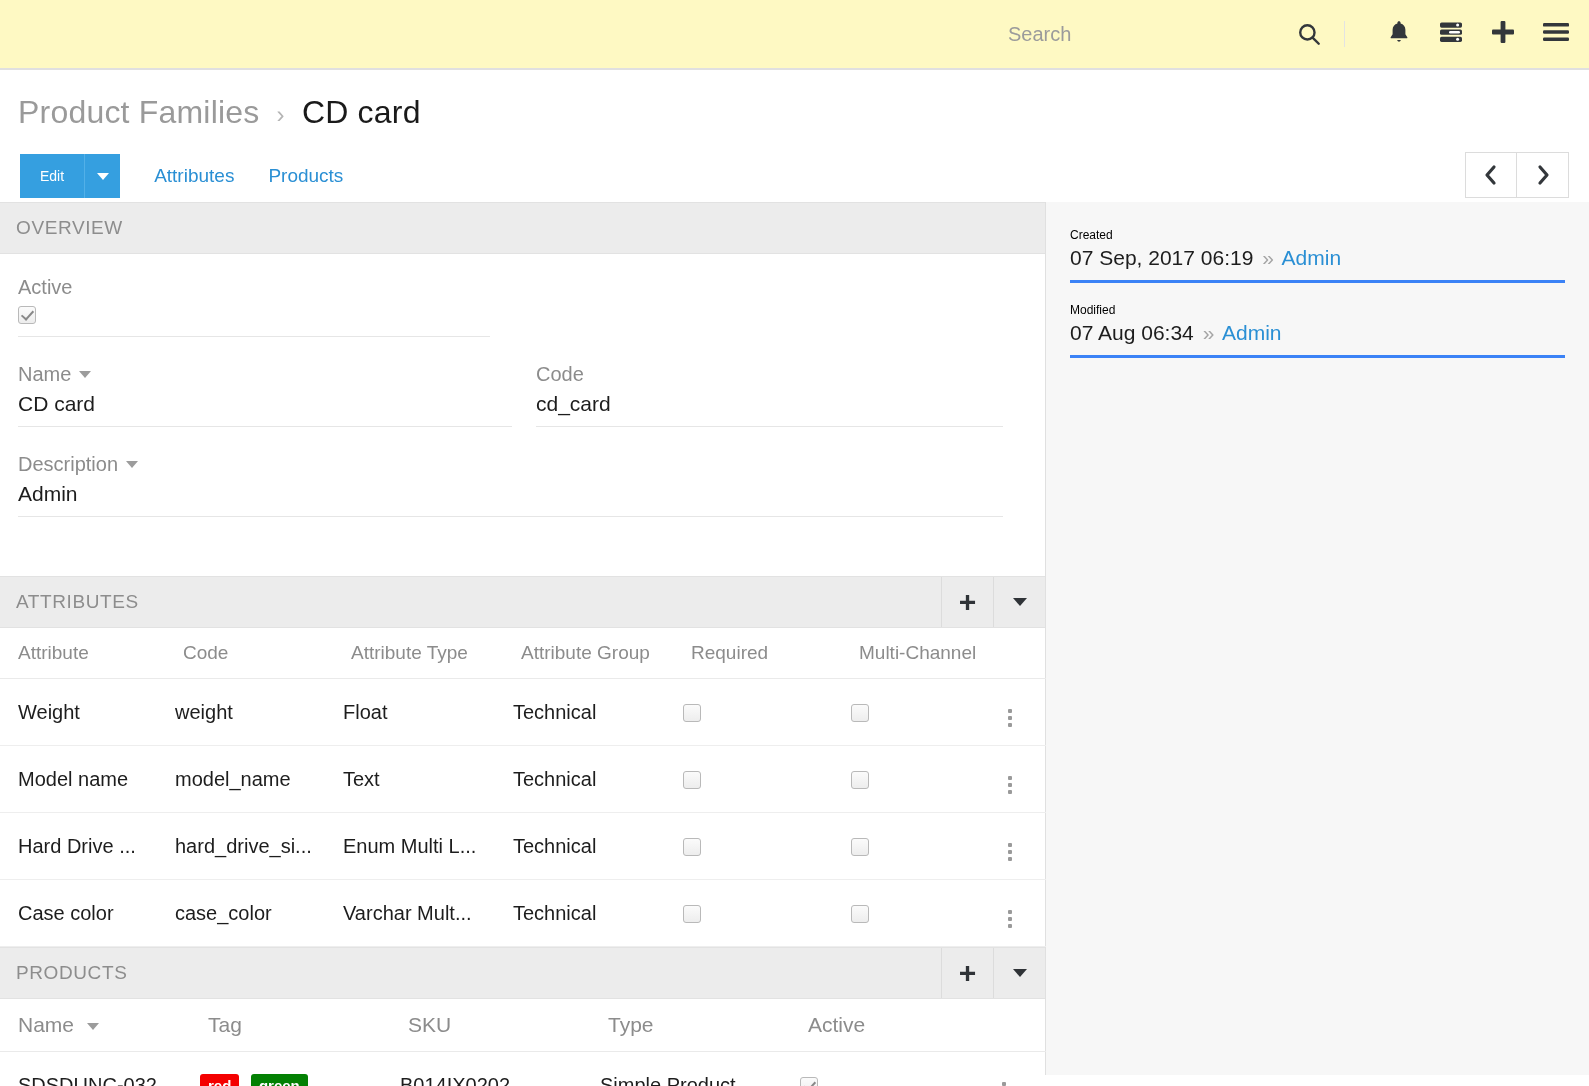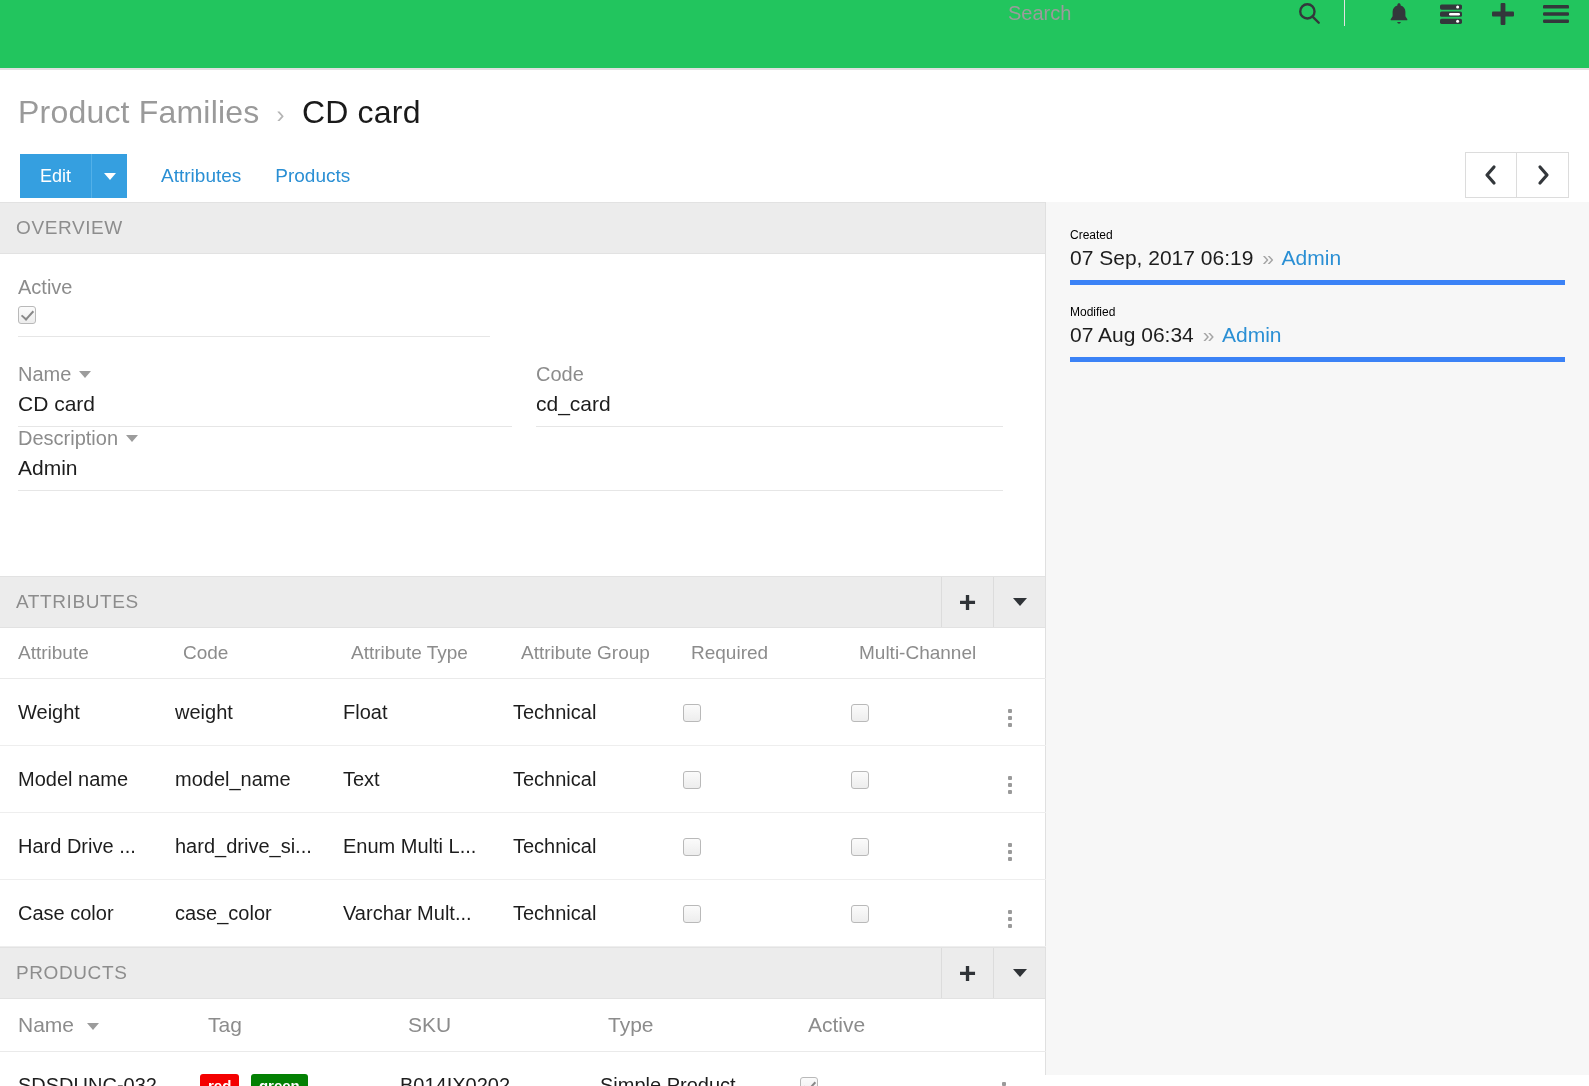--- a/index.html
+++ b/index.html
@@ -10,24 +10,24 @@
     font-family: "Liberation Sans", sans-serif;
     color: #333333;
     overflow: hidden;
   }
 
   
   .topbar {
     position: relative;
     height: 70px;
     width: 1589px;
-    background: #22c55e;
+    background: #fef9c3;
     border-bottom: 2px solid #e0e0e0;
     display: flex;
-    align-items: flex-start;
+    align-items: center;
     gap: 28px;
   }
   .topbar-left { width: 1013px; border-right: 1px solid #e3e3e3; }
   .search-wrap {
     flex: 0 0 349px;
     display: flex;
     align-items: center;
     border-right: 1px solid #e3e3e3;
     padding: 0 14px 0 8px;
   }
@@ -70,21 +70,21 @@
     padding: 0 20px 0 20px;
     display: flex;
     align-items: center;
     position: relative;
   }
   .btn-group { display: flex; align-items: stretch; height: 44px; }
   .btn-primary {
     background: #359fe0;
     color: #fff;
     border: none;
-    font-size: 18px;
+    font-size: 14px;
     font-family: "Liberation Sans", sans-serif;
     padding: 0 20px;
     cursor: pointer;
   }
   .btn-caret {
     background: #359fe0;
     border: none;
     border-left: 1px solid #52b0e8;
     width: 36px;
     cursor: pointer;
@@ -257,21 +257,21 @@
     vertical-align: middle;
   }
 
   
   .meta-block { margin-bottom: 20px; }
   .meta-label { font-size: 12px; color: #000000; margin-bottom: 4px; }
   .meta-value {
     font-size: 21px;
     color: #1d1d1d;
     padding-bottom: 10px;
-    border-bottom: 5px solid #3b82f6;
+    border-bottom: 3px solid #3b82f6;
   }
   .meta-sep { color: #a5a5a5; padding: 0 3px; }
 </style>
 </head>
 <body>
 
 <div class="topbar">
   <div class="topbar-left"></div>
 
   <div class="search-wrap">
@@ -385,21 +385,21 @@
           <div class="field-value">CD card</div>
         </div>
         <div class="field" style="padding-right:20px">
           <div class="field-label">
             <span>Code</span>
           </div>
           <div class="field-value">cd_card</div>
         </div>
       </div>
 
-      <div class="field-row" style="">
+      <div class="field-row" style="margin-top:26px">
         <div class="field" style="padding-right:20px">
           <div class="field-label">
             <span>Description</span>
             <i class="label-caret"></i>
           </div>
           <div class="field-value">Admin</div>
         </div>
       </div>
     </div>
 

